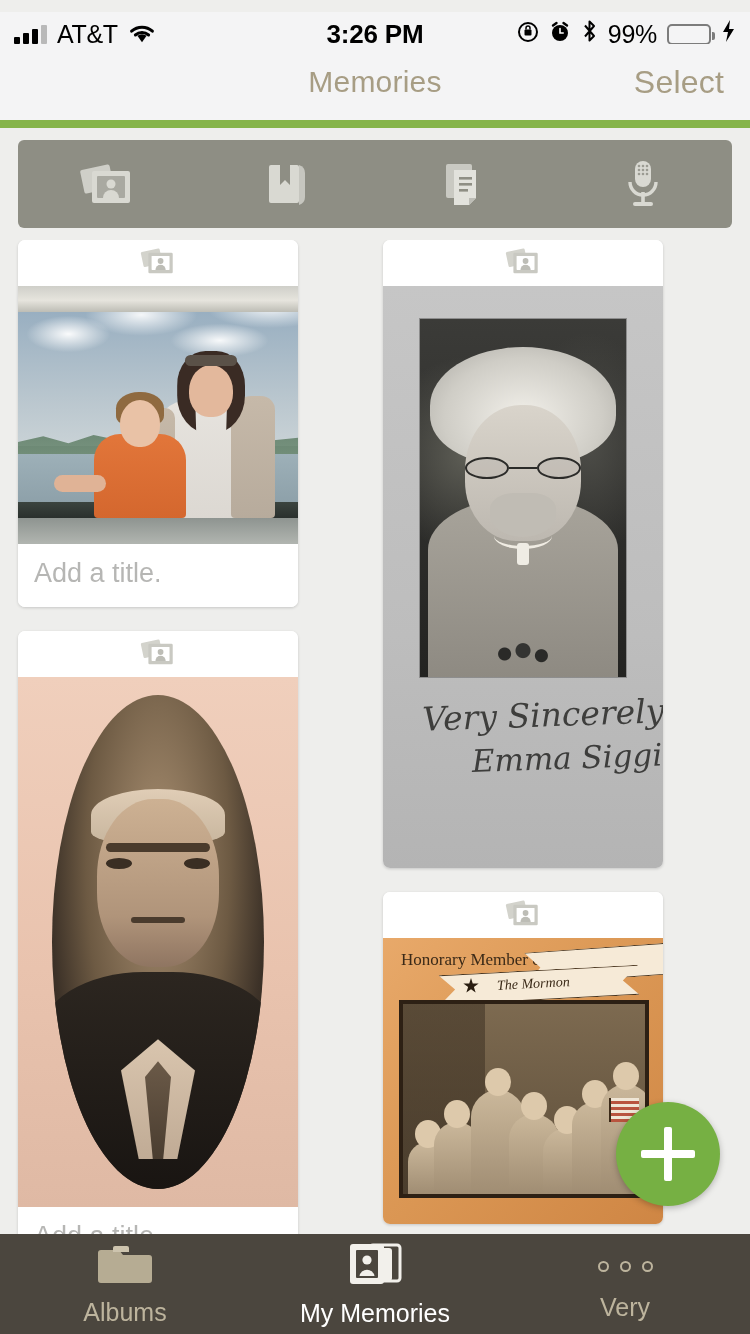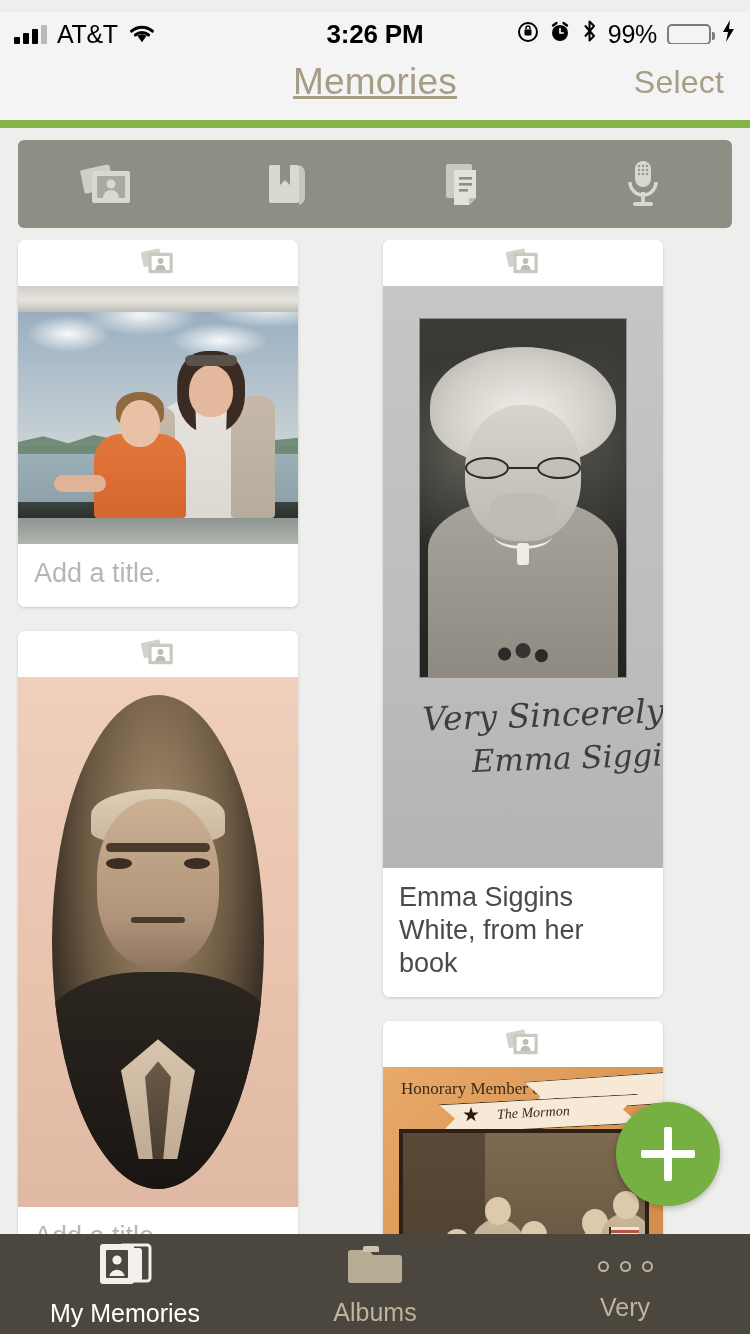--- a/index.html
+++ b/index.html
@@ -54,21 +54,21 @@
 
   
   .nav-header {
     position: absolute; top: 44px; left: 0;
     width: 750px; height: 76px;
     background: #f4f4f5;
     display: flex; align-items: center;
   }
   .nav-title {
     position: absolute; left: 0; right: 0; text-align: center;
-    font-size: 37px; color: #a79d84; letter-spacing: 0.2px; text-decoration: underline;
+    font-size: 30px; color: #a79d84; letter-spacing: 0.2px;
   }
   .nav-select {
     position: absolute; right: 26px;
     font-size: 32px; color: #a79d84; letter-spacing: 0.2px;
   }
 
   .green-rule {
     position: absolute; top: 120px; left: 0;
     width: 750px; height: 8px; background: #85b44a;
   }
@@ -658,21 +658,20 @@
             <div class="collar"></div>
             <div class="necklace"></div>
             <div class="pendant"></div>
             <div class="corsage"></div>
           </div>
           <div class="sig">
             <span>Very Sincerely Yours</span>
             <span class="l2">Emma Siggins White</span>
           </div>
         </div>
-        <div class="card-caption">Emma Siggins White, from her book</div>
       </div>
 
       <div class="card">
         <div class="card-head">
           <span>
             <svg width="40" height="32" viewBox="0 0 58 50">
               <rect x="4" y="8" width="30" height="24" rx="2" fill="#d3d3cc" transform="rotate(-12 19 20)"></rect>
               <rect x="14" y="12" width="38" height="32" rx="2" fill="#c9c9c2"></rect>
               <rect x="19" y="17" width="28" height="22" rx="1" fill="#fff"></rect>
               <circle cx="33" cy="25" r="4.5" fill="#bdbdb6"></circle>
@@ -707,43 +706,43 @@
       </div>
     </div>
   </div>
 
   <div class="fab">
     <span class="plus-v"></span>
     <span class="plus-h"></span>
   </div>
 
   <div class="tabbar">
+    <div class="tab">
+      <span>
+        <svg width="56" height="46" viewBox="0 0 56 46">
+          <path d="M4 9 h18 l4 5 h26 a3 3 0 0 1 3 3 v22 a3 3 0 0 1 -3 3 H4 a3 3 0 0 1 -3 -3 V12 a3 3 0 0 1 3 -3 Z" fill="#b6ac93"></path>
+          <path d="M18 5 h12 a2 2 0 0 1 2 2 v4 H16 V7 a2 2 0 0 1 2 -2 Z" fill="#cdc4ae"></path>
+        </svg>
+      </span>
+      <span class="tab-label">Albums</span>
+    </div>
     <div class="tab active">
       <span>
         <svg width="62" height="48" viewBox="0 0 62 48">
           <rect x="26" y="5" width="30" height="36" rx="3" fill="none" stroke="#f2f0eb" stroke-width="3"></rect>
           <rect x="18" y="8" width="30" height="33" rx="3" fill="#f2f0eb"></rect>
           <rect x="6" y="4" width="34" height="40" rx="3" fill="#f2f0eb"></rect>
           <rect x="12" y="10" width="22" height="28" rx="1" fill="#4b463e"></rect>
           <circle cx="23" cy="20" r="4.6" fill="#f2f0eb"></circle>
           <path d="M15.5 36 a7.6 7.6 0 0 1 15 0 Z" fill="#f2f0eb"></path>
         </svg>
       </span>
       <span class="tab-label">My Memories</span>
     </div>
     <div class="tab">
-      <span>
-        <svg width="56" height="46" viewBox="0 0 56 46">
-          <path d="M4 9 h18 l4 5 h26 a3 3 0 0 1 3 3 v22 a3 3 0 0 1 -3 3 H4 a3 3 0 0 1 -3 -3 V12 a3 3 0 0 1 3 -3 Z" fill="#b6ac93"></path>
-          <path d="M18 5 h12 a2 2 0 0 1 2 2 v4 H16 V7 a2 2 0 0 1 2 -2 Z" fill="#cdc4ae"></path>
-        </svg>
-      </span>
-      <span class="tab-label">Albums</span>
-    </div>
-    <div class="tab">
       <span class="dots">
           <i></i>
           <i></i>
           <i></i>
         </span>
       <span class="tab-label">Very</span>
     </div>
   </div>
 
 </div>

